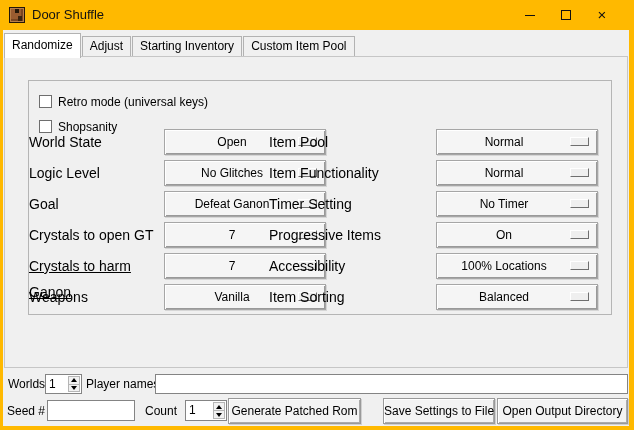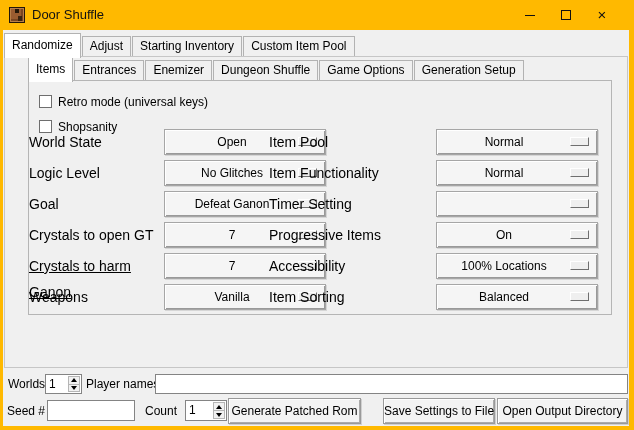--- a/index.html
+++ b/index.html
@@ -109,28 +109,20 @@
 
     <div class="outer-client"></div>
 
     <div class="tabrow outer-tabs">
       <div class="tab active">Randomize</div>
       <div class="tab">Adjust</div>
       <div class="tab">Starting Inventory</div>
       <div class="tab">Custom Item Pool</div>
     </div>
 
-    <div class="tabrow inner-tabs">
-      <div class="tab active">Items</div>
-      <div class="tab">Entrances</div>
-      <div class="tab">Enemizer</div>
-      <div class="tab">Dungeon Shuffle</div>
-      <div class="tab">Game Options</div>
-      <div class="tab">Generation Setup</div>
-    </div>
 
     <div class="inner-client">
 
       <div class="cb-row" style="top:14px;">
         <span class="cb-box"></span>
         <span class="cb-label">Retro mode (universal keys)</span>
       </div>
       <div class="cb-row" style="top:39px;">
         <span class="cb-box"></span>
         <span class="cb-label">Shopsanity</span>
@@ -179,20 +171,21 @@
       </div>
 
       <div class="opt-label" style="left:240px;top:79px;width:162px;">Item Functionality</div>
       <div class="dd" style="left:407px;top:79px;">
         <span class="dd-text">Normal</span>
         <span class="dd-ind"></span>
       </div>
 
       <div class="opt-label" style="left:240px;top:110px;width:162px;">Timer Setting</div>
       <div class="dd" style="left:407px;top:110px;">
+        <span class="dd-text">No Timer</span>
         <span class="dd-ind"></span>
       </div>
 
       <div class="opt-label" style="left:240px;top:141px;width:162px;">Progressive Items</div>
       <div class="dd" style="left:407px;top:141px;">
         <span class="dd-text">On</span>
         <span class="dd-ind"></span>
       </div>
 
       <div class="opt-label" style="left:240px;top:172px;width:162px;">Accessibility</div>

